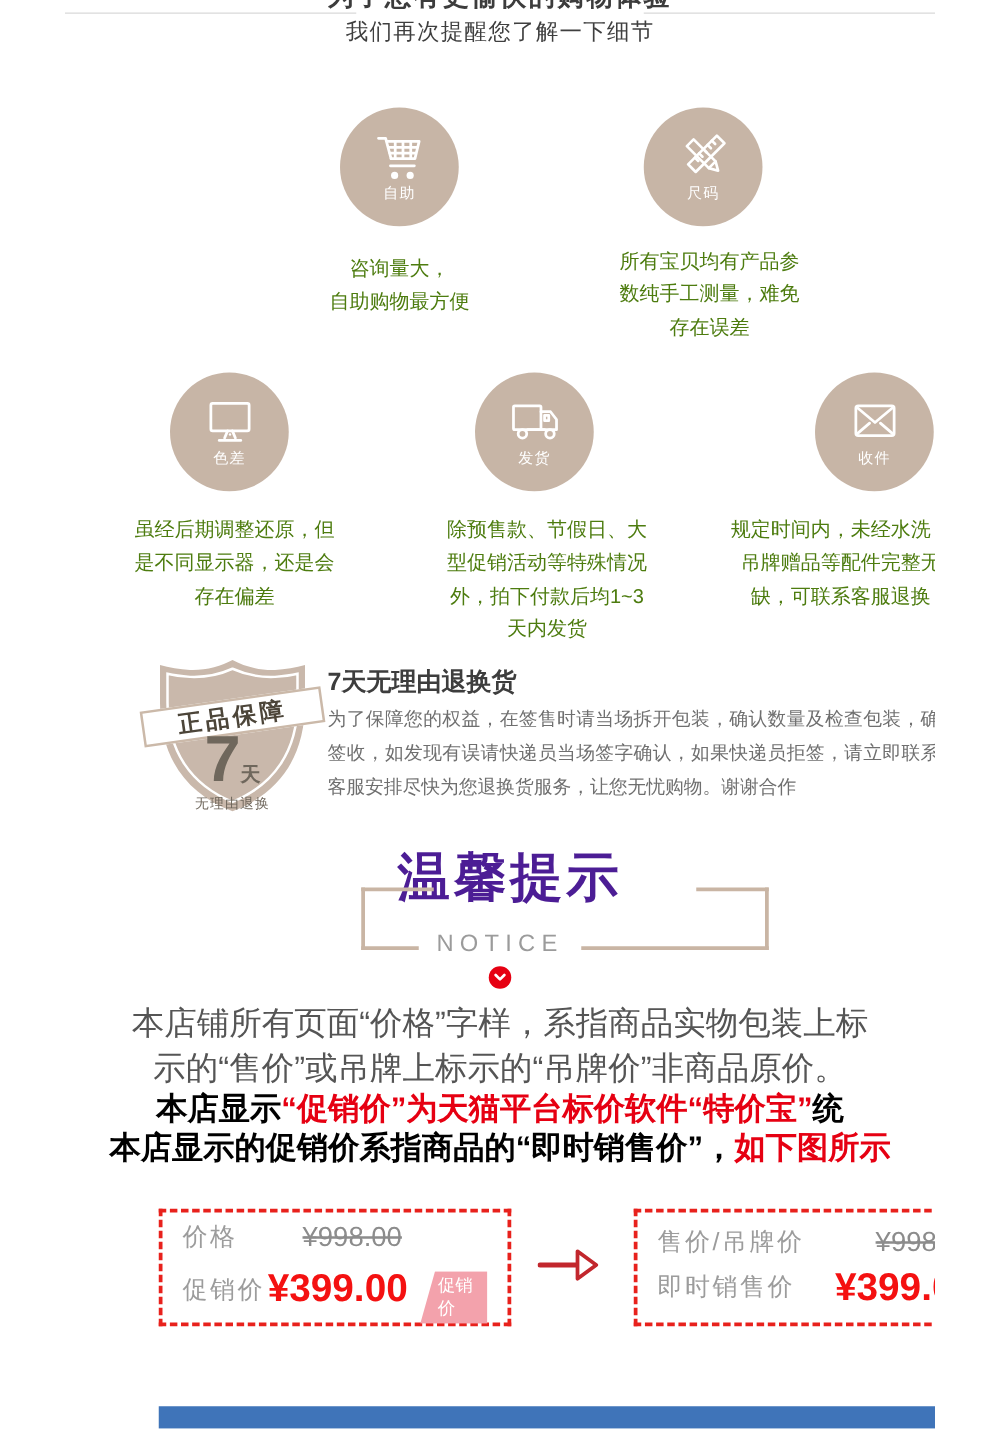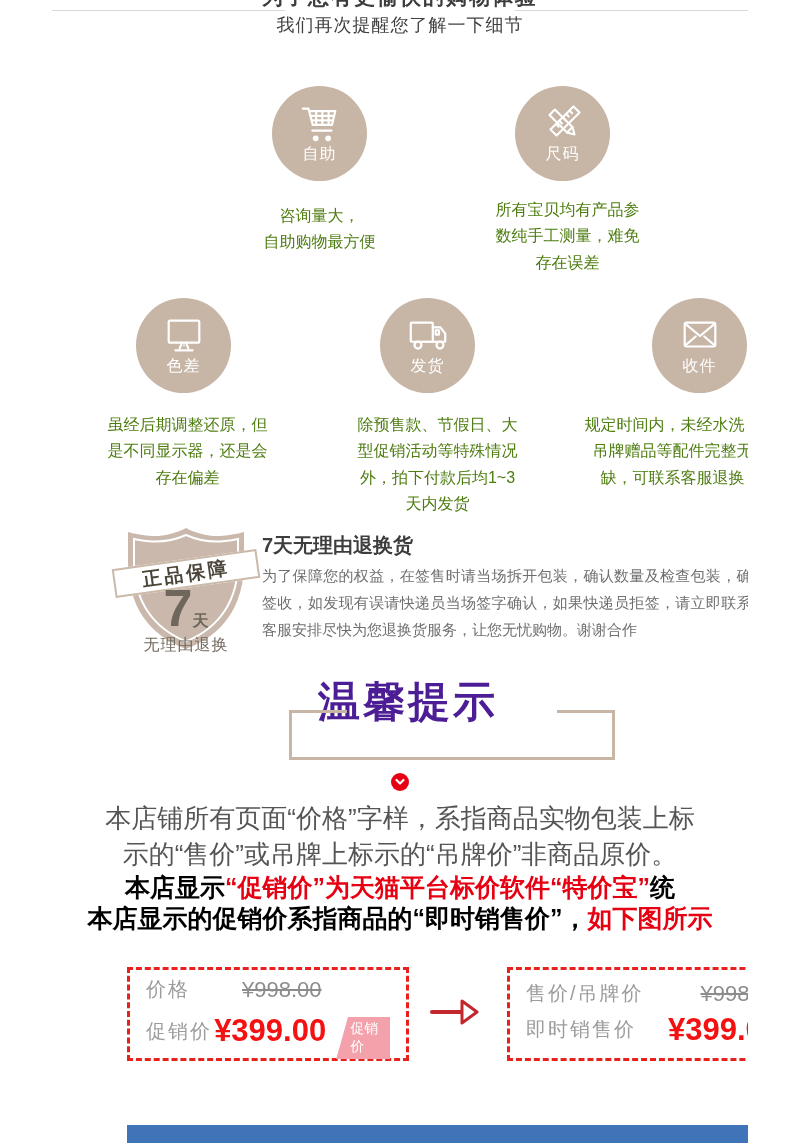--- a/index.html
+++ b/index.html
@@ -15,21 +15,21 @@
             font-size:21px; font-weight:bold; color:#3c3c3c; letter-spacing:2px; }
   .hdr-line { position:absolute; top:10px; height:1px; background:#d9d9d9; width:233px; }
   .hdr-line.left { left:0; } .hdr-line.right { right:0; }
   .hdr-t2 { position:absolute; top:13px; left:0; right:0; text-align:center;
             font-size:18px; color:#3f3f3f; letter-spacing:1px; }
   
   .tip-circle { position:absolute; width:95px; height:95px; border-radius:50%;
     background:#c7b5a6; display:flex; flex-direction:column; align-items:center;
     justify-content:center; }
   .tip-circle svg { display:block; }
-  .tip-label { color:#ffffff; font-size:16px; letter-spacing:1px; margin-top:-2px; }
+  .tip-label { color:#ffffff; font-size:12px; letter-spacing:1px; margin-top:-2px; }
   .pos-c1 { left:220px; top:86px; }
   .pos-c2 { left:463px; top:86px; }
   .pos-c3 { left:84px;  top:298px; }
   .pos-c4 { left:328px; top:298px; }
   .pos-c5 { left:600px; top:298px; }
   .tip-desc { position:absolute; text-align:center; font-size:16px; color:#4d7c0f;
               line-height:1.65; white-space:pre-line; }
   .pos-d1 { left:150px; top:203px; width:235px; }
   .pos-d2 { left:398px; top:197px; width:235px; }
   .pos-d3 { left:18px;  top:412px; width:235px; }
@@ -40,21 +40,21 @@
   .badge svg.shield { position:absolute; left:0; top:0; }
   .badge .ribbon { position:absolute; left:-7px; top:37px; width:146px; height:29px;
      background:#ffffff; border:2px solid #cbb9a9; transform:rotate(-8deg);
      display:flex; align-items:center; justify-content:center;
      font-size:19px; font-weight:bold; color:#4c4539; letter-spacing:3px; }
   .badge .seven-row { position:absolute; left:0; right:0; top:60px; text-align:center;
      color:#6f675c; }
   .badge .seven { font-size:52px; font-weight:bold; line-height:1; }
   .badge .tian  { font-size:16px; font-weight:bold; }
   .badge .caption { position:absolute; left:0; right:0; top:113px; text-align:center;
-     font-size:16px; color:#6f675c; letter-spacing:1px; }
+     font-size:11px; color:#6f675c; letter-spacing:1px; }
   .g-heading { position:absolute; left:210px; top:532px; font-size:20px;
      font-weight:bold; color:#3d3d3d; }
   .g-body { position:absolute; left:210px; top:562px; width:566px; font-size:15px;
      color:#6f6f6f; line-height:1.8; text-align:justify; }
   
   .notice-title { position:absolute; top:674px; left:16px; right:0; text-align:center;
      font-size:42px; font-weight:bold; color:#4c1d95; letter-spacing:3px; }
   .nf { position:absolute; background:#c9b5a4; }
   .nf-tl { left:237px; top:710px; width:58px; height:3px; }
   .nf-tr { left:505px; top:710px; width:58px; height:3px; }
@@ -198,20 +198,21 @@
   </div>
   <div class="g-heading">7天无理由退换货</div>
   <div class="g-body">为了保障您的权益，在签售时请当场拆开包装，确认数量及检查包装，确认无误后再签收，如发现有误请快递员当场签字确认，如果快递员拒签，请立即联系我们，以便客服安排尽快为您退换货服务，让您无忧购物。谢谢合作</div>
 
   <div class="notice-title">温馨提示</div>
   <div class="nf nf-tl"></div>
   <div class="nf nf-tr"></div>
   <div class="nf nf-vl"></div>
   <div class="nf nf-vr"></div>
   <div class="nf nf-b"></div>
+  <div class="notice-sub"><span>NOTICE</span></div>
   <div class="notice-chevron">
     <svg width="12" height="12" viewBox="0 0 12 12" fill="none" stroke="#ffffff" stroke-width="2.2" stroke-linecap="round" stroke-linejoin="round">
         <path d="M2.5 4 L6 7.5 L9.5 4"></path>
       </svg>
   </div>
 
   <div class="para1">本店铺所有页面“价格”字样，系指商品实物包装上标
 示的“售价”或吊牌上标示的“吊牌价”非商品原价。</div>
   <div class="para2">
     <div><span class="dark">本店显示</span><span class="red">“促销价”为天猫平台标价软件“特价宝”</span><span class="dark">统</span></div>

